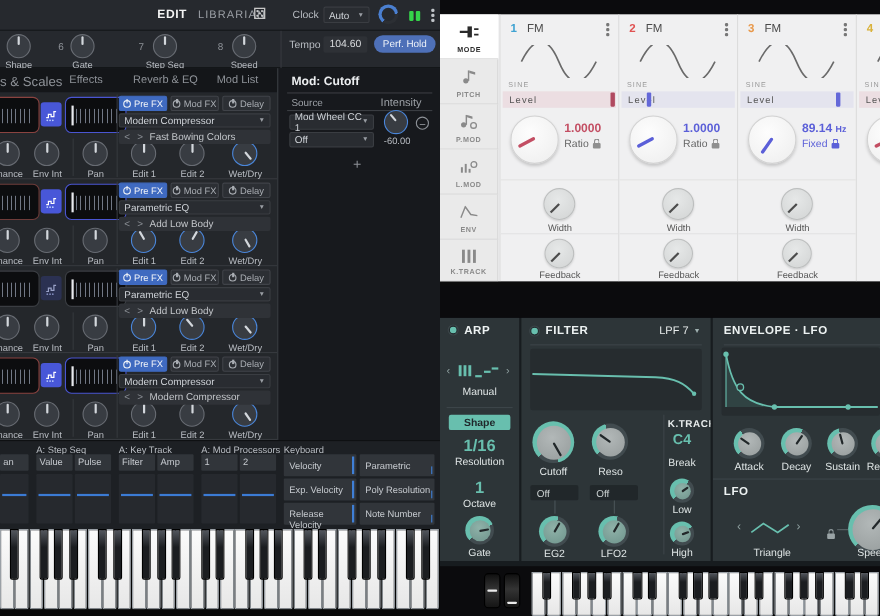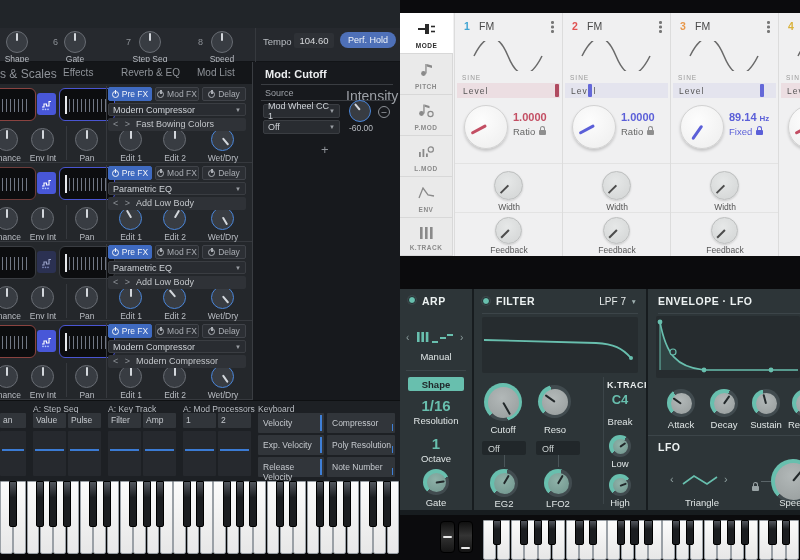--- a/index.html
+++ b/index.html
@@ -105,20 +105,35 @@
   .kbicon{position:absolute;width:16px;height:9px;border:1.2px solid #c9c9c9;border-radius:1px;background:repeating-linear-gradient(90deg,transparent 0 3px,#c9c9c9 3px 4px);}
   .ledbar{position:absolute;width:4px;height:9px;background:#35d34a;border-radius:1px;}
 </style>
 </head>
 <body>
 
 <div class="screen">
 
   <div class="lapp">
 
+    <div class="lhdr">
+      <span class="abs" style="left:143px;top:7px;font-size:11px;font-weight:bold;color:#f2f2f2;letter-spacing:.5px">EDIT</span>
+      <span class="abs" style="left:180px;top:8px;font-size:10px;color:#9ca0a6;letter-spacing:1px">LIBRARIAN</span>
+      <span class="abs" style="left:230px;top:4px;font-size:14px;color:#c8c8c8">⚄</span>
+      <span class="abs" style="left:266px;top:8px;font-size:9.5px;color:#b8bcc2">Clock</span>
+      <div class="ldrop" style="left:294px;top:6px;width:42px;height:15px">
+          <span>Auto</span>
+        </div>
+      <div class="hknob" style="left:344px;top:4px;width:18px;height:18px;background:conic-gradient(from 215deg,#4a7fd0 0 230deg,#2c2f34 230deg 360deg);display:flex;align-items:center;justify-content:center">
+        <div style="width:12px;height:12px;border-radius:50%;background:#26292e"></div>
+      </div>
+      <span class="ledbar" style="left:372px;top:10px"></span>
+      <span class="ledbar" style="left:378px;top:10px"></span>
+      <span class="vdots" style="left:392px;top:8px;color:#c0c4c9"></span>
+    </div>
 
     <div class="lknobrow">
       <div class="knob" style="left:6px;top:3px;width:22px;height:22px">
           <div class="pt"></div>
         </div>
       <div class="klabel" style="left:-5px;top:26px;width:44px">Shape</div>
       <span class="abs" style="left:53px;top:9px;font-size:9px;color:#8d9197">6</span>
       <div class="knob" style="left:64px;top:3px;width:22px;height:22px">
           <div class="pt"></div>
         </div>
@@ -406,21 +421,21 @@
             <span class="arrows">&lt; &gt;</span>
             <span>Modern Compressor</span>
           </div>
       </div>
     </div>
 
     <div class="lmodpanel">
       <div class="abs" style="left:12px;top:6px;font-size:11px;font-weight:bold;color:#eceef0">Mod: Cutoff</div>
       <div class="pline" style="left:8px;width:132px;top:22px;background:#3a3d42"></div>
       <span class="abs" style="left:12px;top:26px;font-size:9px;color:#9da1a7">Source</span>
-      <span class="abs" style="left:93px;top:26px;font-size:14px;color:#9da1a7">Intensity</span>
+      <span class="abs" style="left:93px;top:26px;font-size:10px;color:#9da1a7">Intensity</span>
       <div class="pline" style="left:8px;width:132px;top:38px;background:#3a3d42"></div>
       <div class="ldrop" style="left:10px;top:42px;width:77px;height:14px">
           <span>Mod Wheel CC 1</span>
         </div>
       <div class="ldrop" style="left:10px;top:58px;width:77px;height:14px">
           <span>Off</span>
         </div>
       <div class="knob bknob" style="left:96px;top:38px;width:22px;height:22px">
           <div class="pt" style="--r:-40deg"></div>
         </div>
@@ -460,21 +475,21 @@
       <div class="cell" style="left:218px;top:12px;width:33px">2</div>
       <div class="bdisp" style="left:183px;top:30px;width:33px;height:45px">
           <div class="hline"></div>
         </div>
       <div class="bdisp" style="left:218px;top:30px;width:33px;height:45px">
           <div class="hline"></div>
         </div>
 
       <span class="abs" style="left:258px;top:3px;font-size:8.5px;color:#b9bdc3">Keyboard</span>
       <div class="kcell" style="left:258px;top:12px;width:66px"><span>Velocity</span><div class="vbar"></div></div>
-      <div class="kcell" style="left:327px;top:12px;width:68px"><span>Compressor</span><div class="vbar sm"></div></div>
+      <div class="kcell" style="left:327px;top:12px;width:68px"><span>Parametric</span><div class="vbar sm"></div></div>
       <div class="kcell" style="left:258px;top:34px;width:66px"><span>Exp. Velocity</span><div class="vbar"></div></div>
       <div class="kcell" style="left:327px;top:34px;width:68px"><span>Poly Resolution</span><div class="vbar sm"></div></div>
       <div class="kcell" style="left:258px;top:56px;width:66px"><span>Release Velocity</span><div class="vbar"></div></div>
       <div class="kcell" style="left:327px;top:56px;width:68px"><span>Note Number</span><div class="vbar sm"></div></div>
     </div>
 
     <div class="piano" style="left:0;top:481px;width:400px;height:73px;background:#050505">
         <div class="wkey" style="left: 0px; width: 12.8333px;"></div>
         <div class="wkey" style="left: 13.3333px; width: 12.8333px;"></div>
         <div class="wkey" style="left: 26.6667px; width: 12.8333px;"></div>

